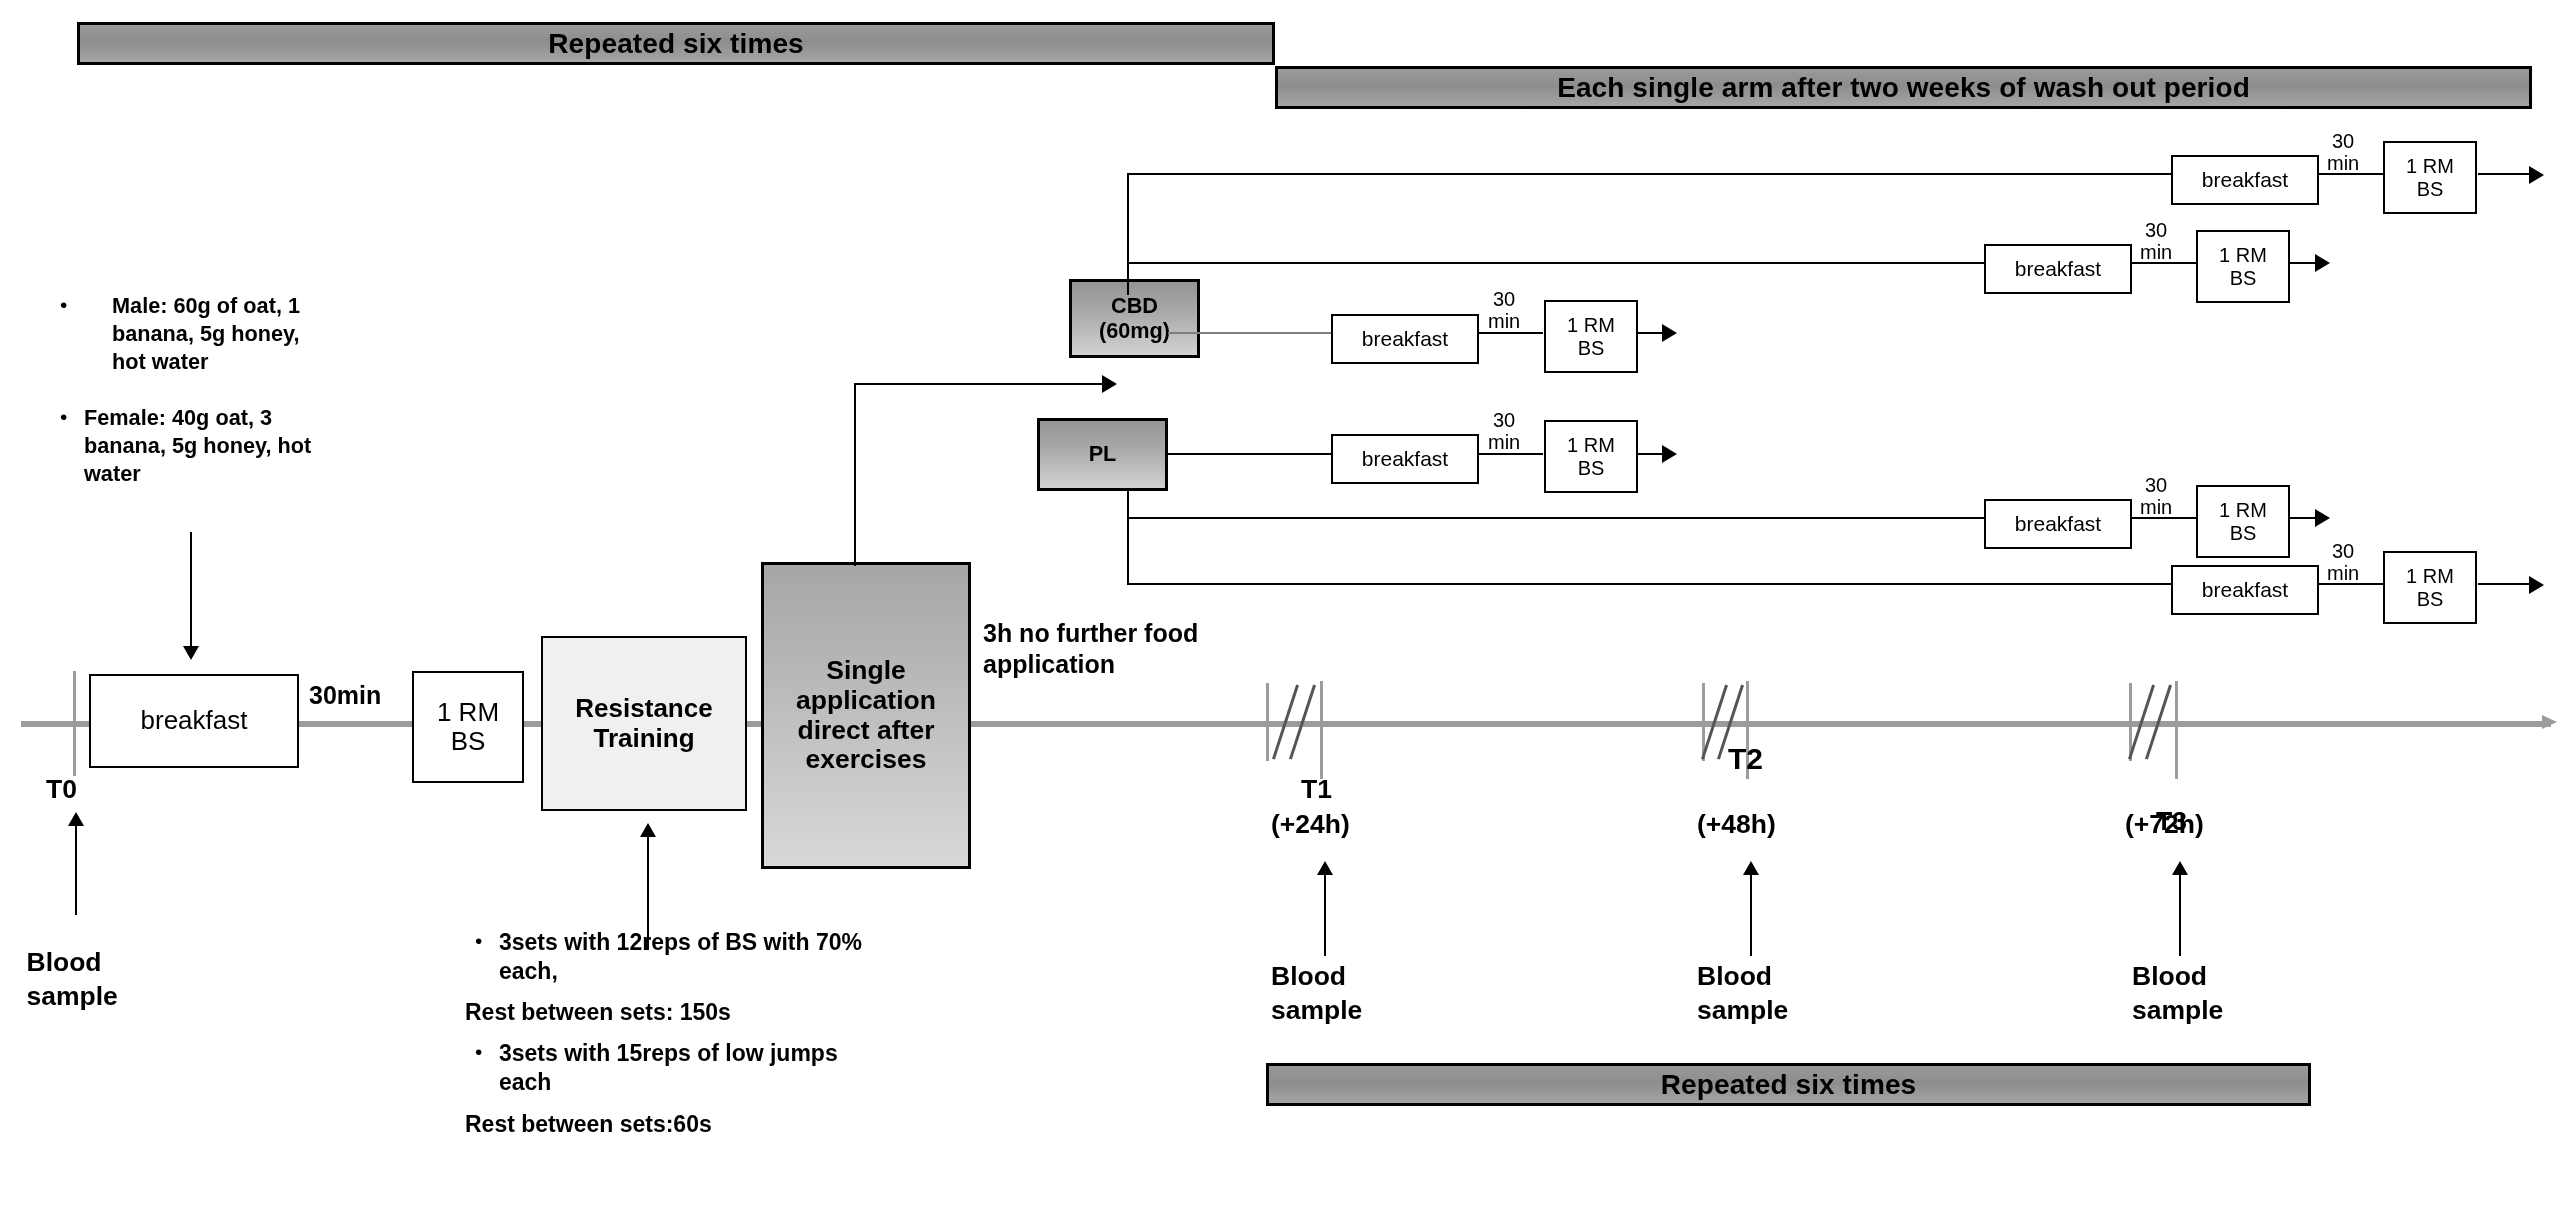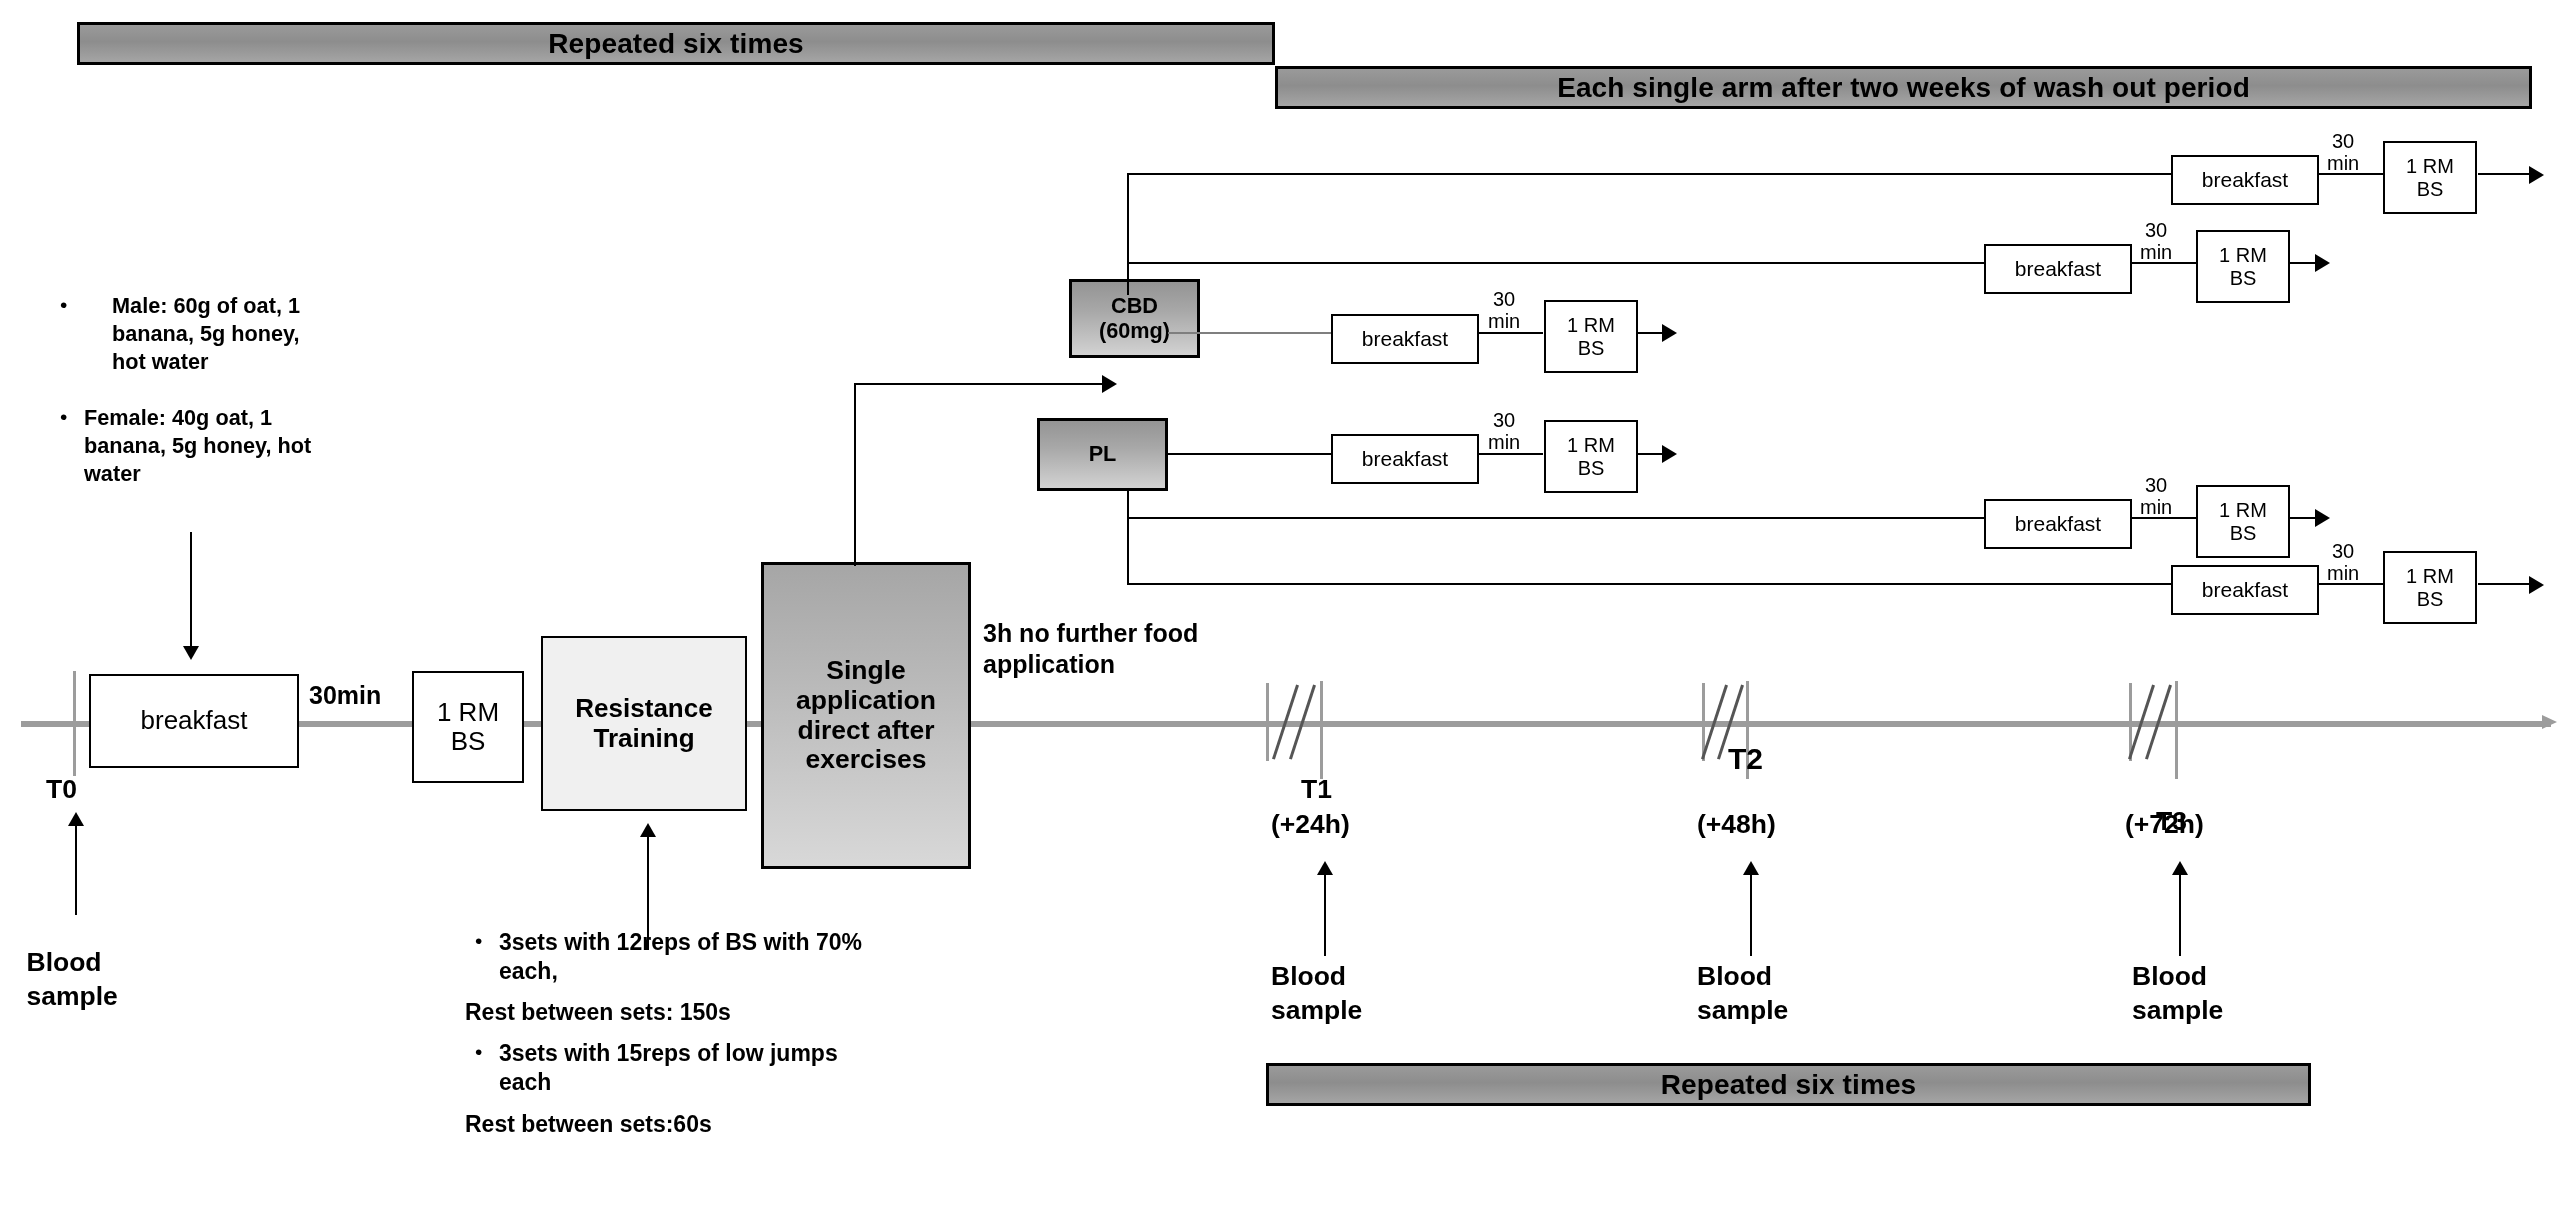--- a/index.html
+++ b/index.html
@@ -118,21 +118,21 @@
   <div class="banner" style="left:1275px; top:22.4px; width:1257px; height:43px; font-size:28px;margin-top:44px;">
     <span>Each single arm after two weeks of wash out period</span>
   </div>
 
   <div class="bullet-row" style="left:60px; top:292px; width:279px;">
     <div class="bullet-dot">•</div>
     <div class="bullet-txt" style="font-size:21.7px;margin-left:28px;">Male: 60g of oat, 1 banana, 5g honey, hot water</div>
   </div>
   <div class="bullet-row" style="left:60px; top:404px; width:279px;">
     <div class="bullet-dot">•</div>
-    <div class="bullet-txt" style="font-size:21.7px;">Female: 40g oat, 1 banana, 5g honey, hot water</div>
+    <div class="bullet-txt" style="font-size:21.7px;">Female: 40g oat, 3 banana, 5g honey, hot water</div>
   </div>
 
   <div class="thinline" style="left:190px; top:532px; height:119px;"></div>
   <div class="arrow-d" style="left:183px; top:646px;"></div>
 
   <div class="tl-line" style="left:21px; top:721px; width:2530px;"></div>
   <div class="arrow-r" style="left:2542px; top:715px; border-left-color:#9c9c9c; border-top-width:7.7px; border-bottom-width:7.7px; border-left-width:15.4px;"></div>
 
   <div class="tick" style="left:73px; top:671px; height:105px;"></div>
 

